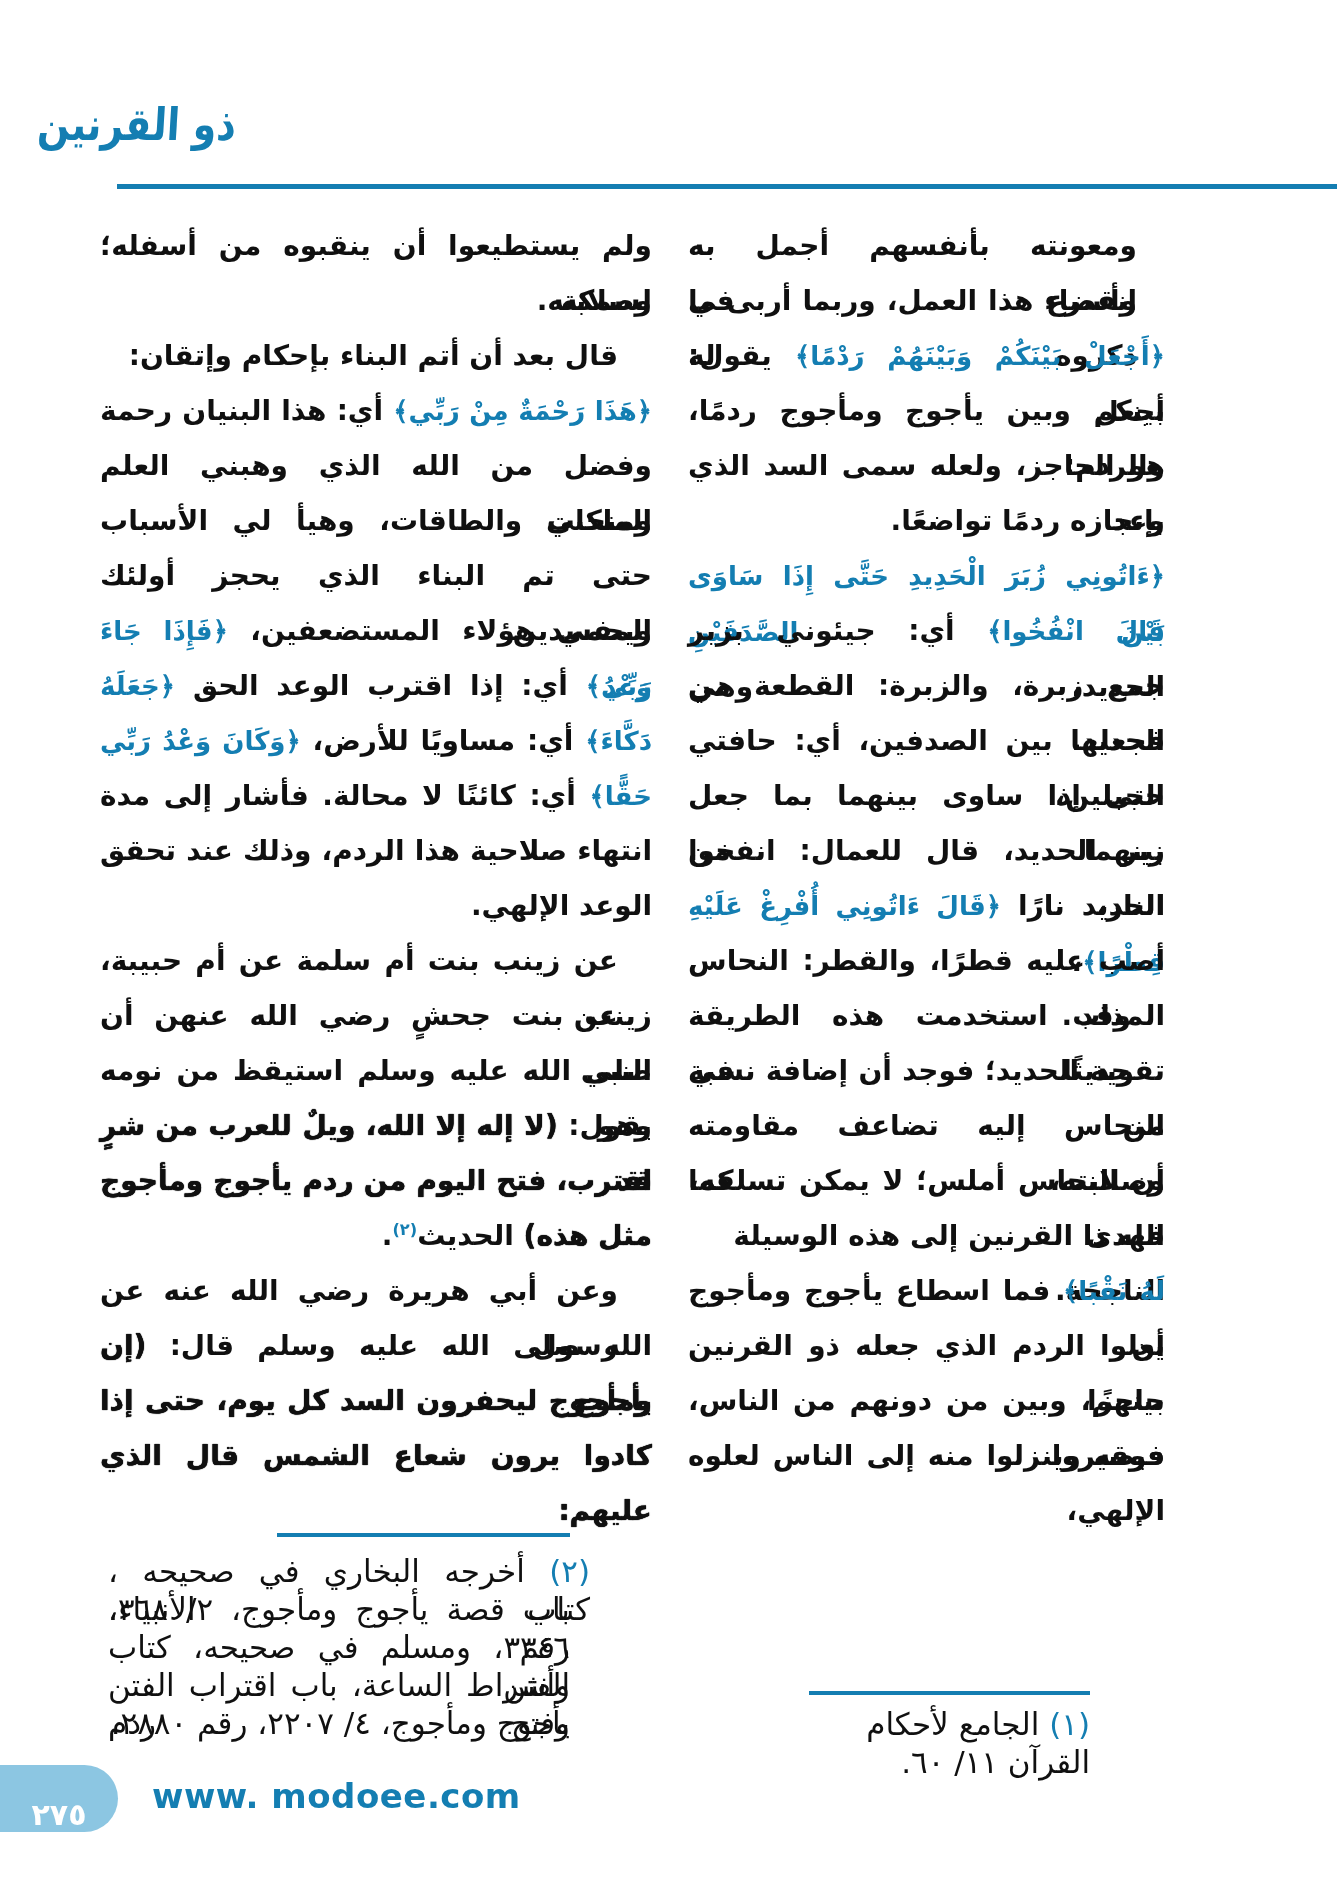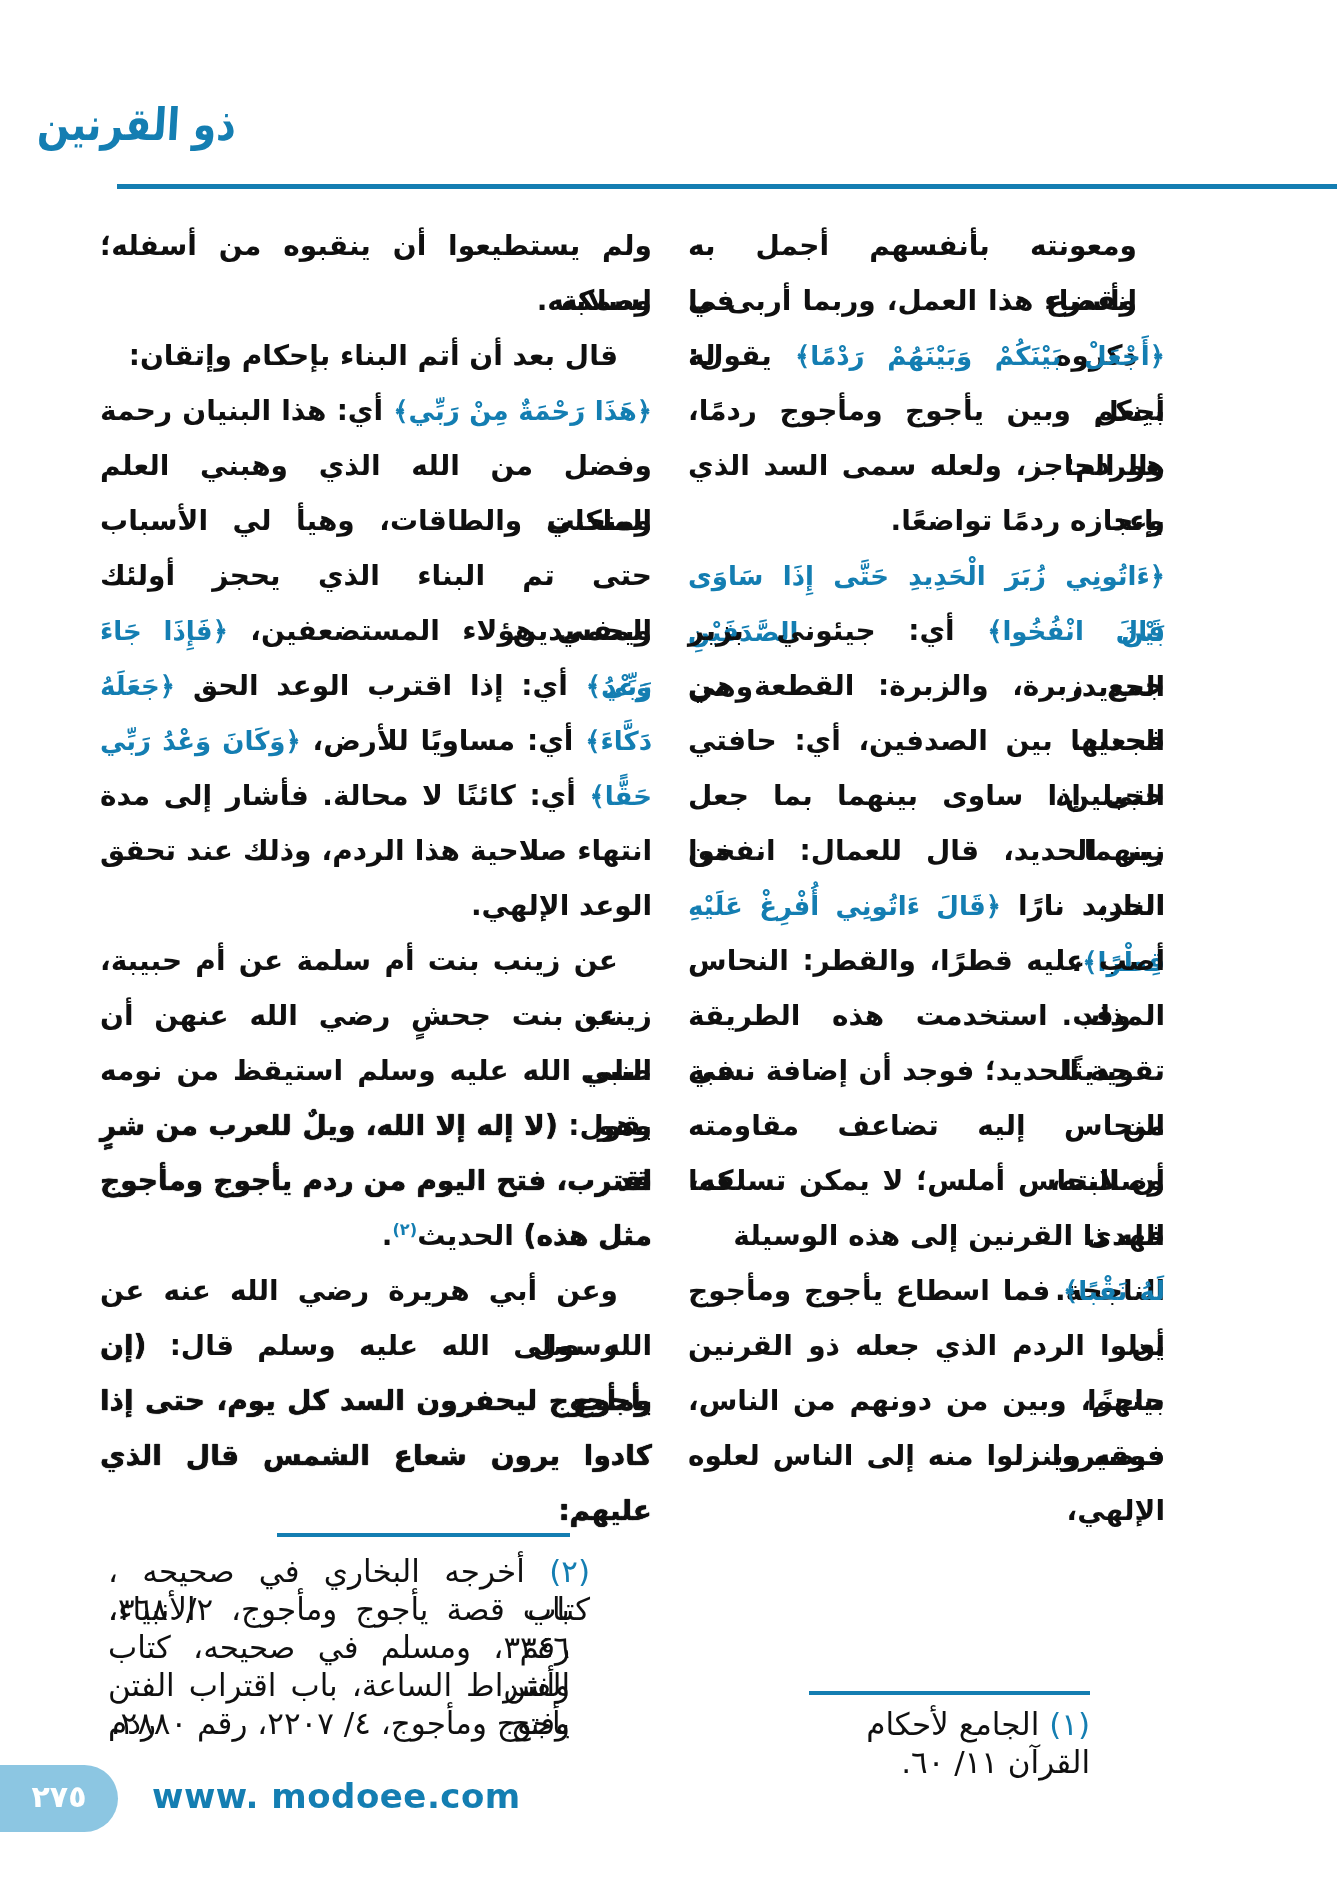--- a/index.html
+++ b/index.html
@@ -57,21 +57,21 @@
   .fn-left{top:1552px;left:108px;width:482px;}
   .fn-right{top:1705px;right:249px;width:300px;}
   
   .page-pill{
     position:absolute;left:0;top:1765px;width:118px;height:67px;
     background:var(--pill);
     border-radius:0 34px 34px 0;
   }
   .page-num{
     display:block;width:100%;height:67px;line-height:64px;
-    color:#ffffff;font-size:30px;font-weight:bold;text-align:center;
+    color:#ffffff;font-size:30px;font-weight:bold;text-align:center;margin-top:18px;
   }
   .site-url{
     position:absolute;left:152px;top:1776px;
     direction:ltr;
     color:var(--accent);
     font-size:34px;font-weight:600;
     letter-spacing:0.5px;
     white-space:nowrap;
   }
 </style>

